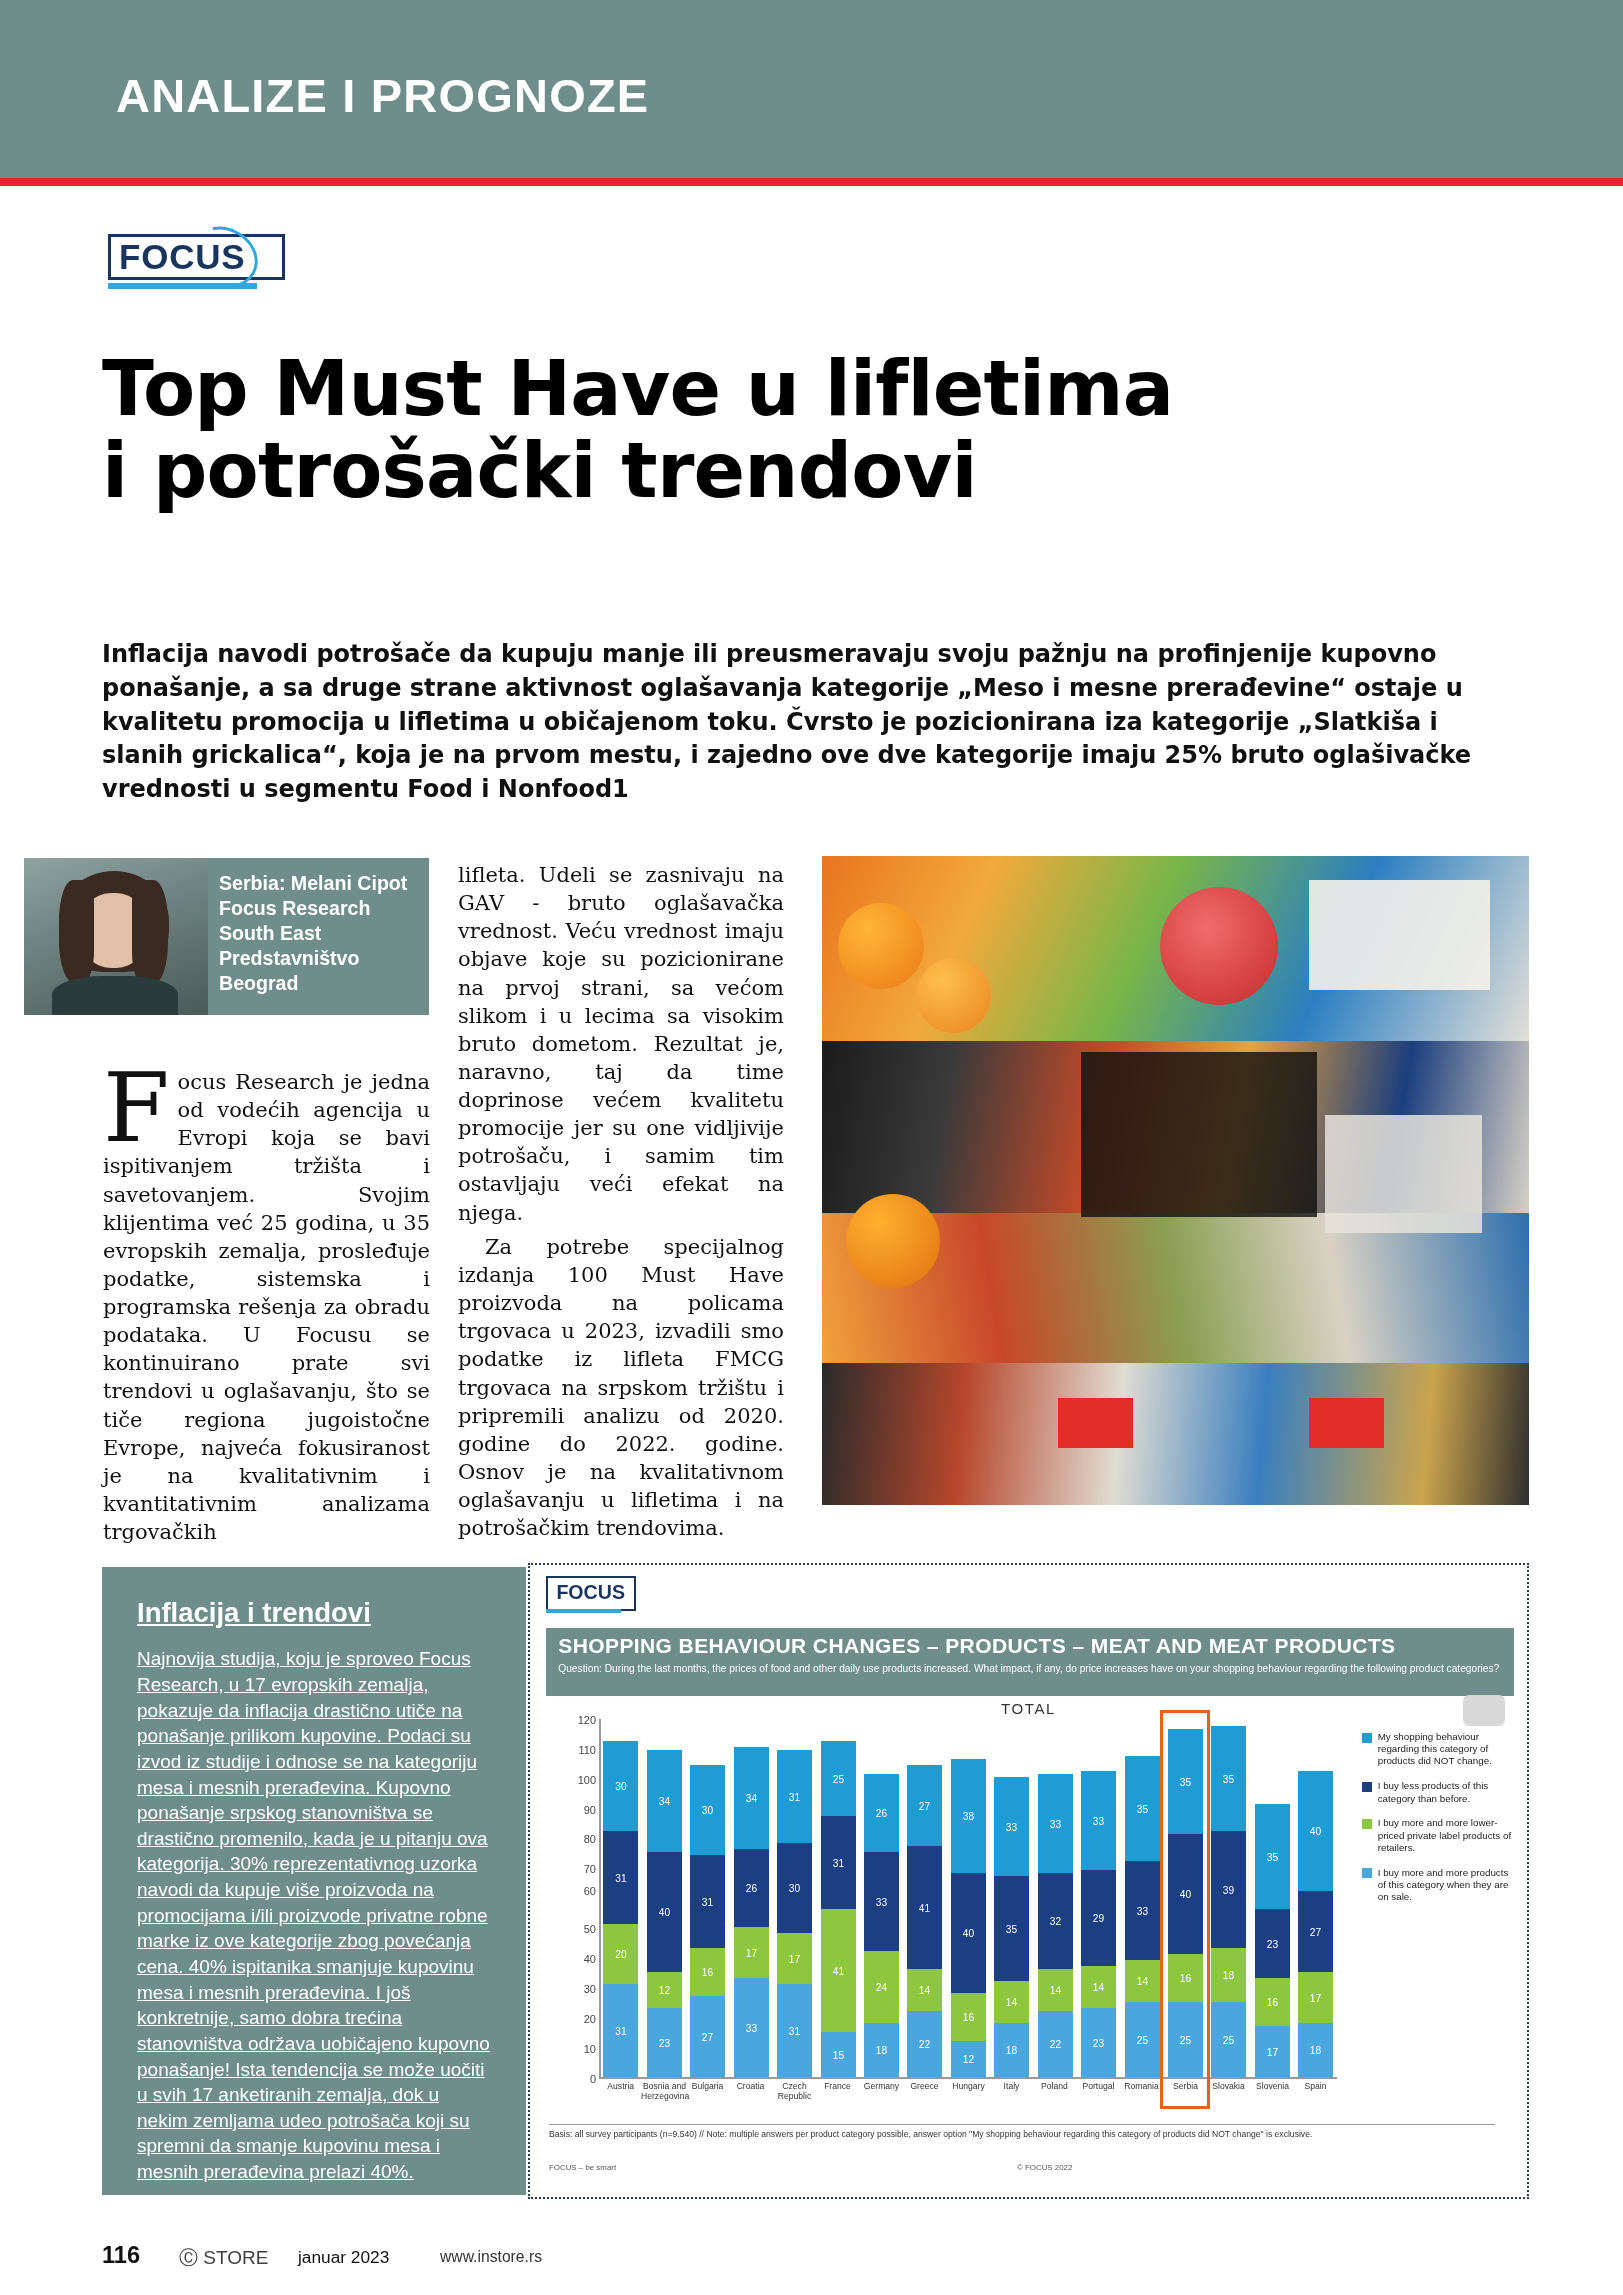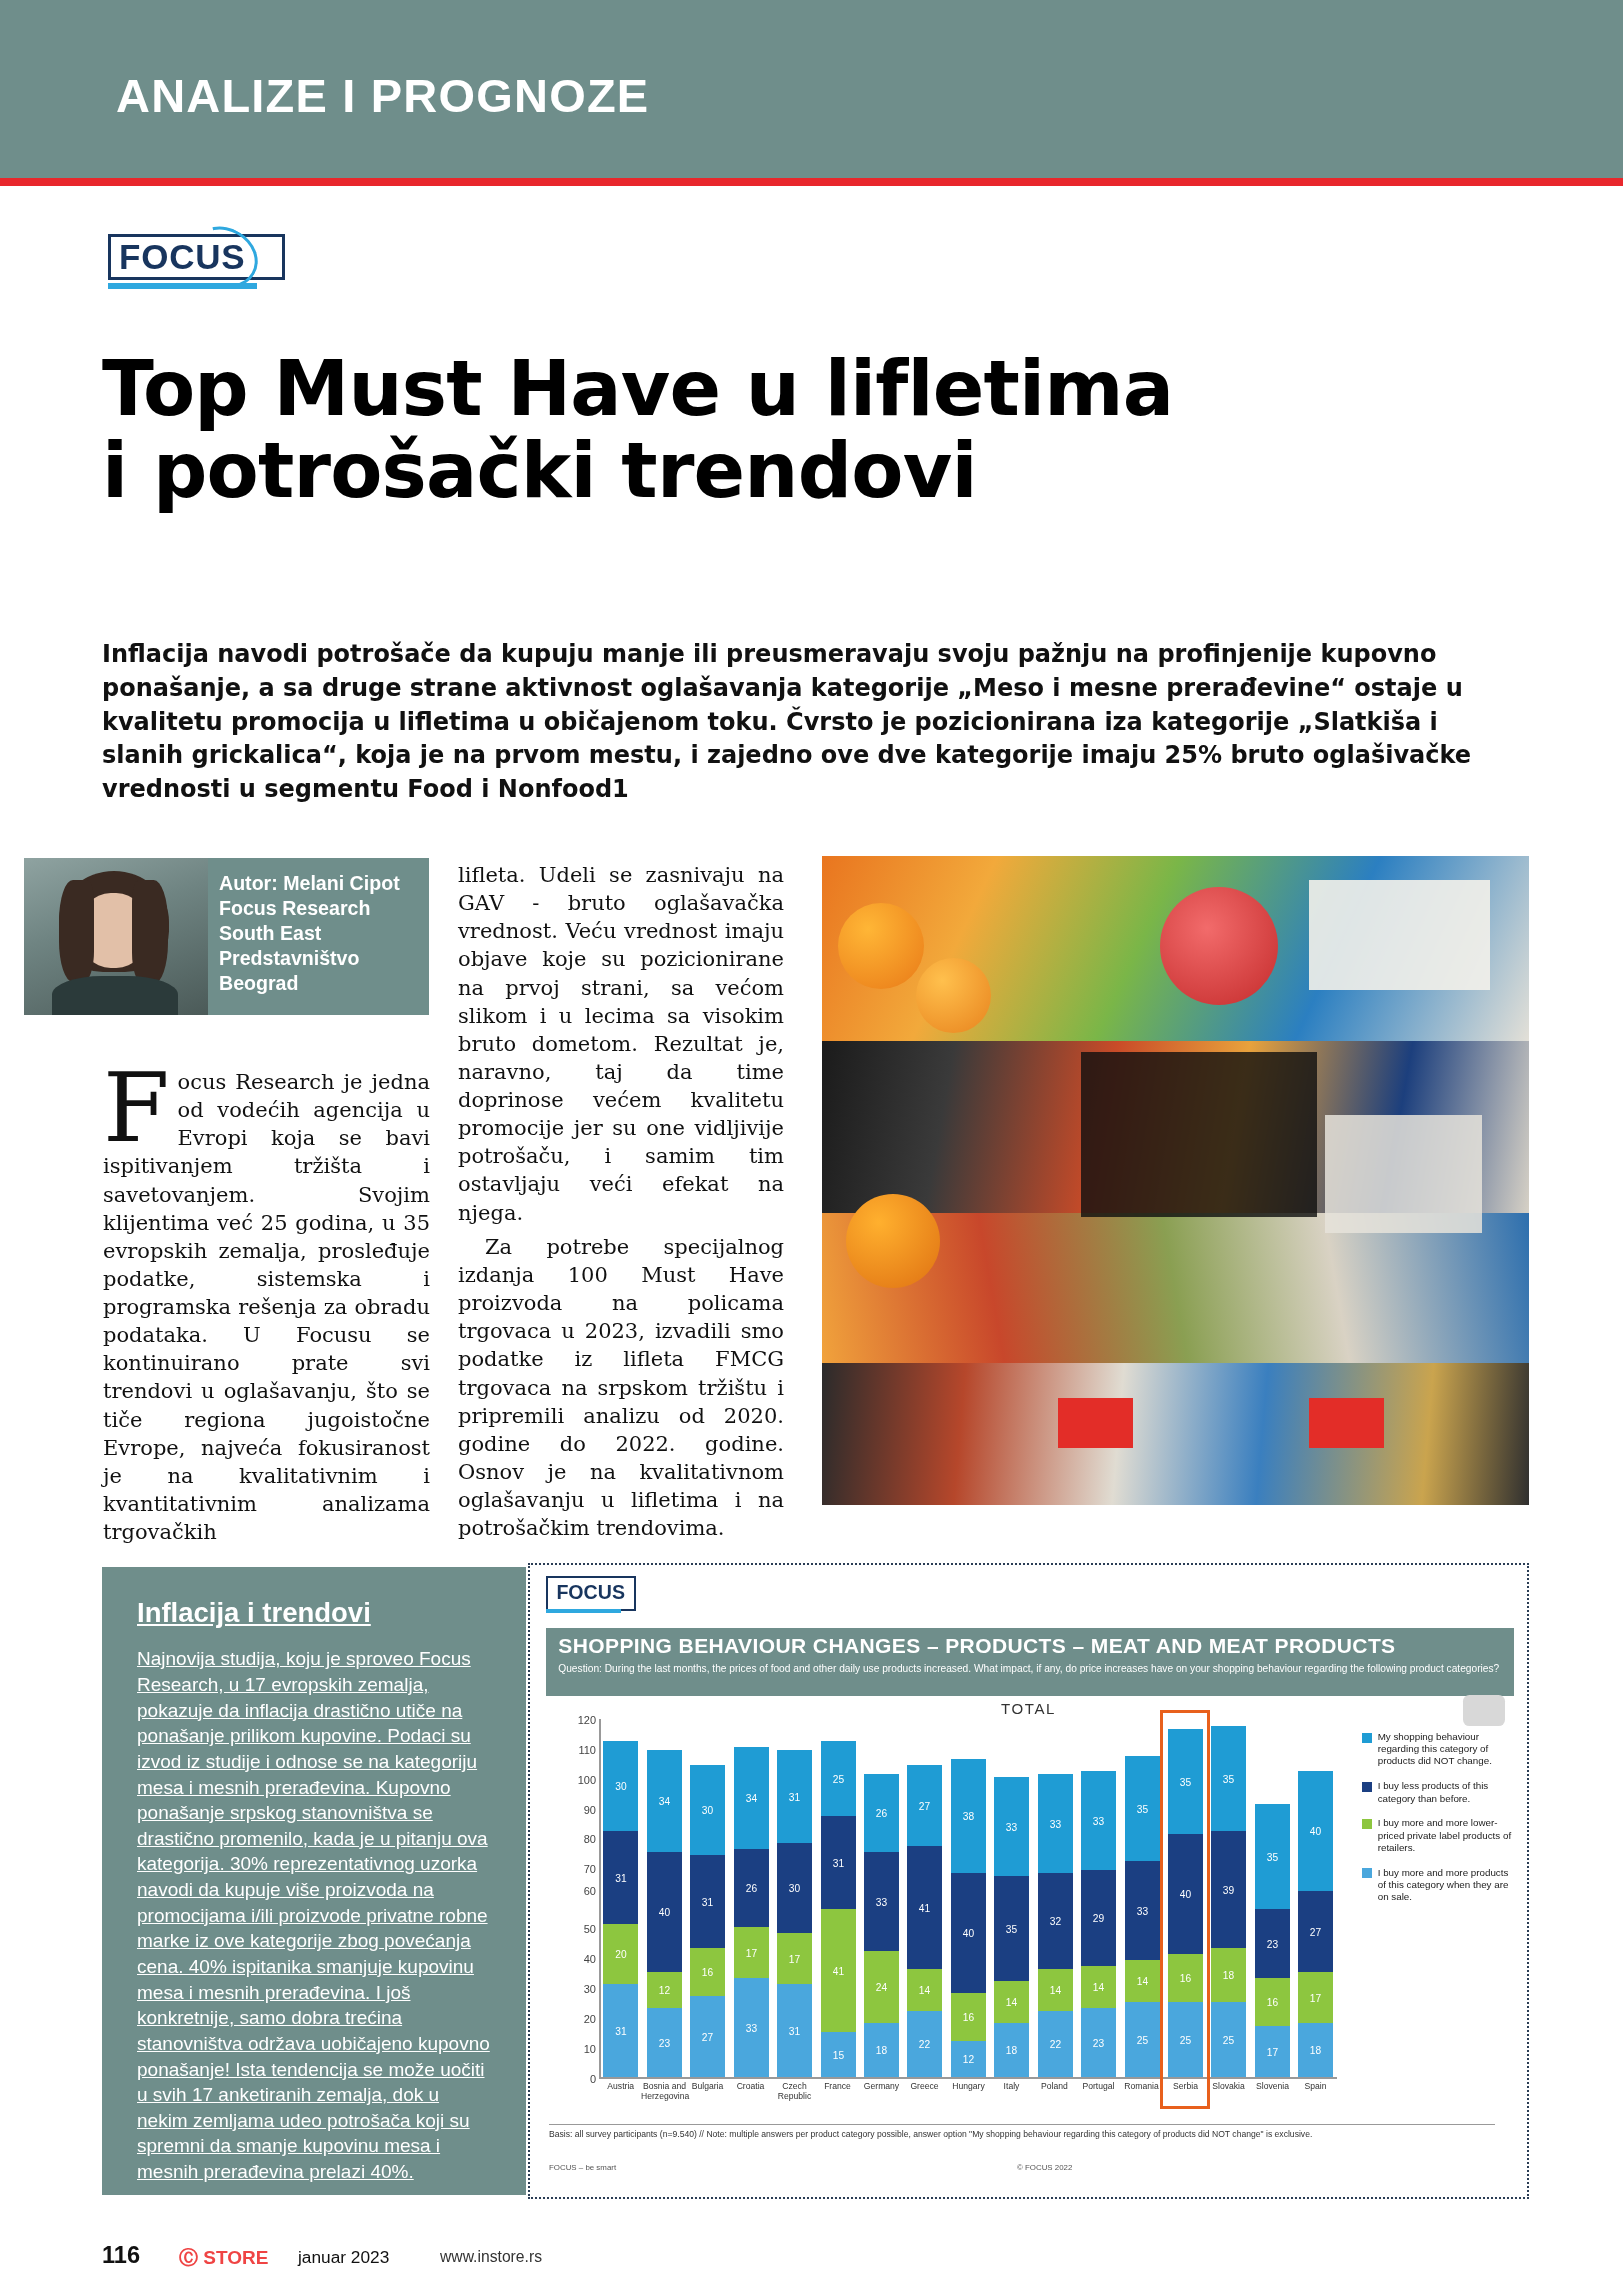--- a/index.html
+++ b/index.html
@@ -411,21 +411,21 @@
     width: 1429px;
     height: 31px;
     font-family: "Liberation Sans", sans-serif;
   }
   .footer .pageno {
     position: absolute; left: 0; top: 0;
     font-size: 23.6px; font-weight: bold; color: #111;
   }
   .footer .brand {
     position: absolute; left: 77px; top: 3.1px;
-    font-size: 19px; font-weight: bold; color: #ef4444;
+    font-size: 19px; font-weight: normal; color: #404040;
   }
   .footer .meta {
     position: absolute; left: 196px; top: 4.7px;
     font-size: 17.3px; color: #111;
   }
   .footer .url {
     position: absolute; left: 338px; top: 5.5px;
     font-size: 15.7px; color: #333;
   }
 </style>
@@ -450,21 +450,21 @@
 
 <div class="lead">Inflacija navodi potrošače da kupuju manje ili preusmeravaju svoju pažnju na profinjenije kupovno ponašanje, a sa druge strane aktivnost oglašavanja kategorije „Meso i mesne prerađevine“ ostaje u kvalitetu promocija u lifletima u običajenom toku. Čvrsto je pozicionirana iza kategorije „Slatkiša i slanih grickalica“, koja je na prvom mestu, i zajedno ove dve kategorije imaju 25% bruto oglašivačke vrednosti u segmentu Food i Nonfood1</div>
 
 <div class="author-photo">
   <div class="hair"></div>
   <div class="face"></div>
   <div class="hair-front-l"></div>
   <div class="hair-front-r"></div>
   <div class="body"></div>
 </div>
-<div class="author-box" style="white-space:pre-line">Autor: Melani Cipot
+<div class="author-box" style="white-space:pre-line">Serbia: Melani Cipot
 Focus Research
 South East
 Predstavništvo
 Beograd</div>
 
 <div class="col" id="col1">
   <span class="dropcap">F</span>
   <p>ocus Research je jedna od vodećih agencija u Evropi koja se bavi ispitivanjem tržišta i savetovanjem. Svojim klijentima već 25 godina, u 35 evropskih zemalja, prosleđuje podatke, sistemska i programska rešenja za obradu podataka. U Focusu se kontinuirano prate svi trendovi u oglašavanju, što se tiče regiona jugoistočne Evrope, najveća fokusiranost je na kvalitativnim i kvantitativnim analizama trgovačkih</p>
 </div>
 

